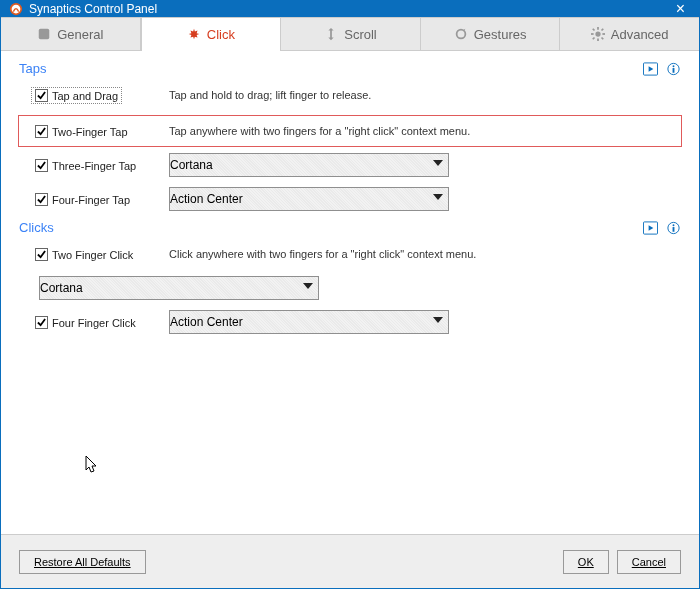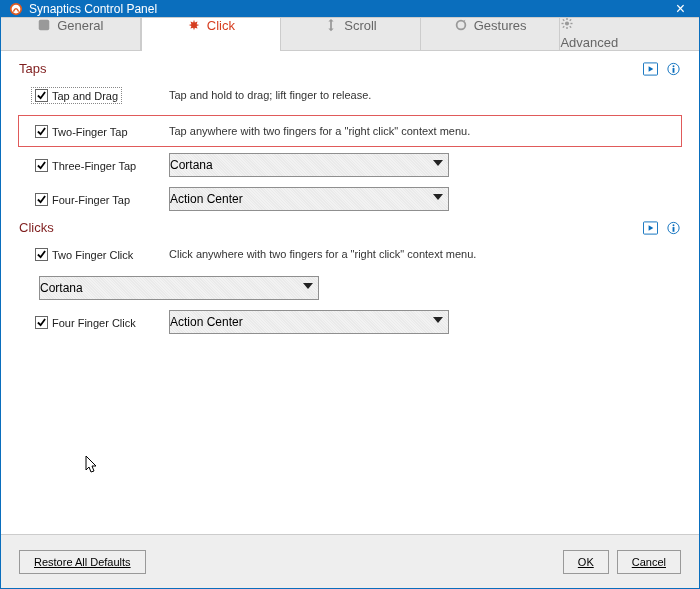--- a/index.html
+++ b/index.html
@@ -3,28 +3,28 @@
   <meta charset="utf-8">
   <style>
     * { box-sizing: border-box; margin: 0; padding: 0; font-family: "Segoe UI", Tahoma, sans-serif; }
     body { background: #fff; width: 700px; height: 589px; overflow: hidden; }
     .win { width: 700px; height: 589px; border: 1px solid #0a6ebd; background: #fff; position: relative; }
     .titlebar { height: 16px; background: #0a6ebd; color: #fff; display: flex; align-items: center; padding: 0 8px; font-size: 12px; }
     .titlebar .logo { width: 14px; height: 14px; margin-right: 6px; }
     .titlebar .spacer { flex: 1; }
     .titlebar .closex { font-size: 16px; padding: 0 6px; cursor: default; }
     .tabs { display: flex; border-bottom: 1px solid #ccc; background: #e8e8e8; height: 34px; }
-    .tab { flex: 1; display: flex; justify-content: center; gap: 6px; font-size: 13px; color: #666; border-right: 1px solid #ccc; border-top: 1px solid #ccc; background: #e8e8e8; position: relative; cursor: default; }
-    .tab:last-child { border-right: none; flex-direction: column; }
+    .tab { flex: 1; display: flex; align-items: center; justify-content: center; gap: 6px; font-size: 13px; color: #666; border-right: 1px solid #ccc; border-top: 1px solid #ccc; background: #e8e8e8; position: relative; cursor: default; }
+    .tab:last-child { border-right: none; }
     .tab.active { background: #fff; color: #d63d1f; border-right: 1px solid #ccc; border-left: 1px solid #ccc; }
     .tab.active::after { content: ""; position: absolute; left: 0; right: 0; bottom: -1px; height: 1px; background: #fff; }
     .tab .ticon { width: 14px; height: 14px; }
     .content { padding: 8px 18px 0 18px; height: 468px; overflow: hidden; }
     .section-header { display: flex; align-items: center; margin: 2px 0 6px 0; }
-    .section-header .title { color: #7f1d1d; font-size: 13px; }
+    .section-header .title { color: #3b82f6; font-size: 13px; }
     .section-header .hspacer { flex: 1; }
     .section-header .hicn { margin-left: 8px; color: #0a6ebd; width: 15px; height: 14px; }
     .row { display: flex; align-items: center; min-height: 26px; margin: 6px 0 8px 0; }
     .cbcell { width: 130px; padding-left: 12px; }
     .cb { display: inline-flex; align-items: center; gap: 4px; font-size: 11px; color: #222; border: 1px dotted transparent; padding: 1px 3px; }
     .cb.dotted { border-color: #888; }
     .cb .box { width: 13px; height: 13px; border: 1px solid #666; background: #fff; display: inline-flex; align-items: center; justify-content: center; }
     .cb .chk { width: 9px; height: 9px; }
     .desc { display: flex; align-items: center; font-size: 11px; color: #333; flex: 1; padding-left: 20px; }
     .row.redbox { outline: 1px solid #e05a5a; padding: 6px 0; margin: 2px 0; }

